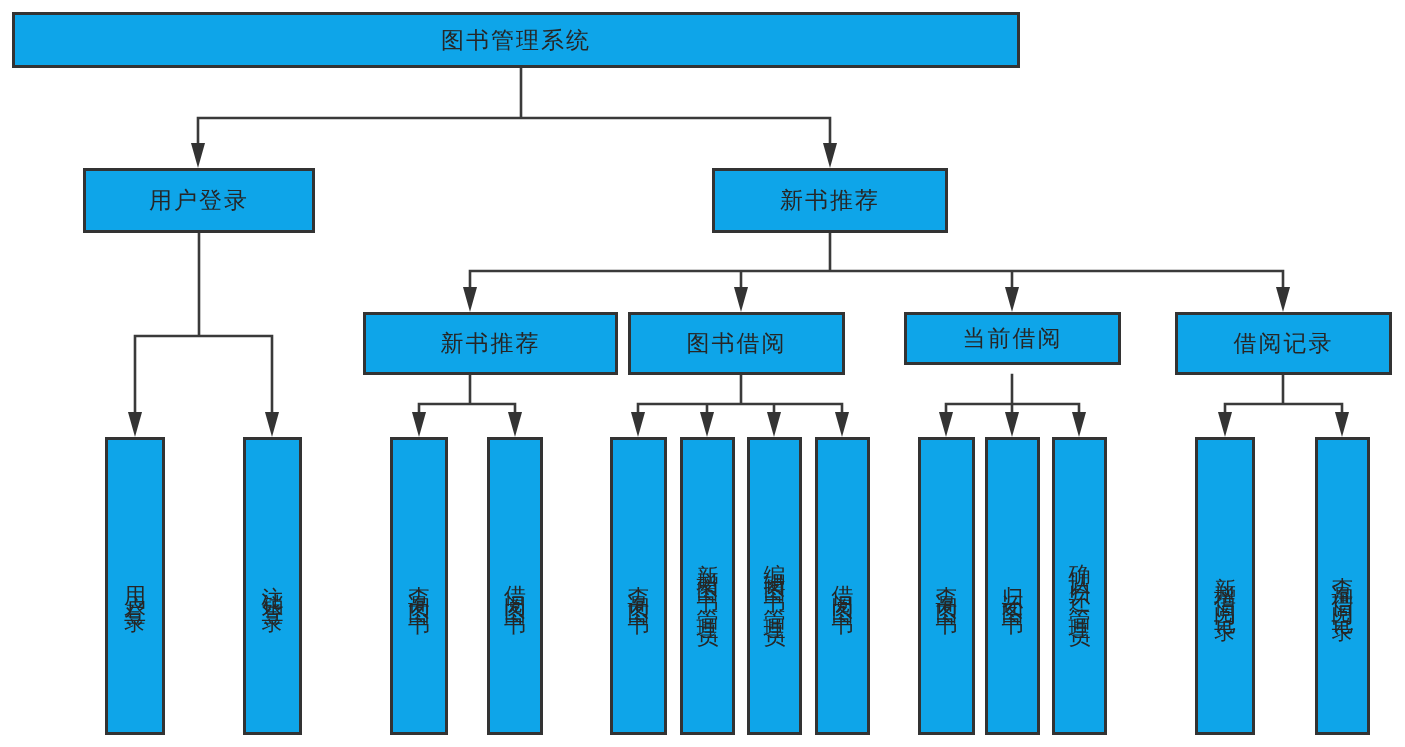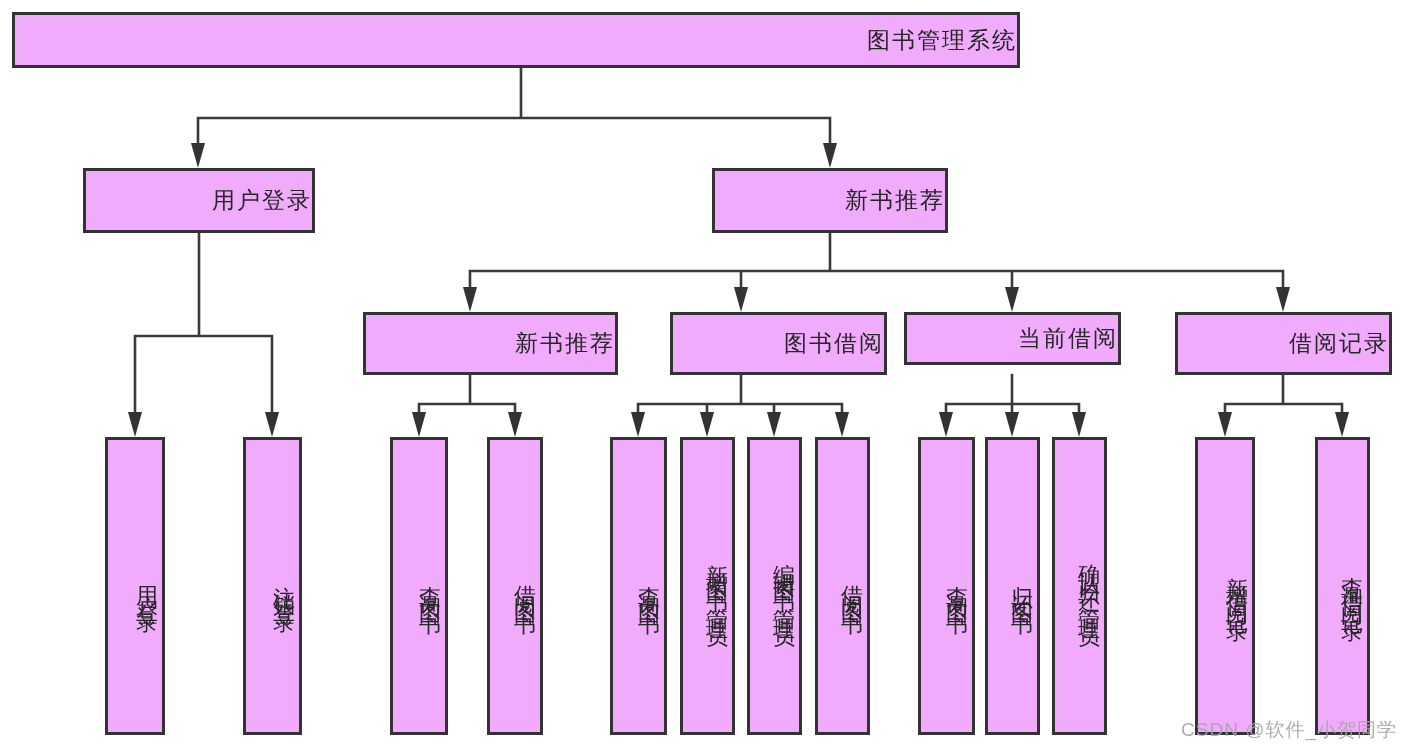--- a/index.html
+++ b/index.html
@@ -20,24 +20,24 @@
     left: 0;
     top: 0;
     width: 1405px;
     height: 747px;
     z-index: 1;
   }
   .node {
     position: absolute;
     box-sizing: border-box;
     border: 3px solid #333333;
-    background: #f0abfc;
+    background: #0ea5e9;
     display: flex;
     align-items: center;
-    justify-content: flex-end;
+    justify-content: center;
     z-index: 2;
   }
   .node .label {
     color: #262626;
     font-size: 23px;
     letter-spacing: 2px;
     white-space: nowrap;
     text-align: center;
   }
   .node.vertical .label {
@@ -96,21 +96,21 @@
       </div>
       <div class="node" style="left: 83px; top: 168px; width: 232px; height: 65px; border-color: rgb(51, 51, 51);">
         <span class="label" style="color: rgb(38, 38, 38);">用户登录</span>
       </div>
       <div class="node" style="left: 712px; top: 168px; width: 236px; height: 65px; border-color: rgb(51, 51, 51);">
         <span class="label" style="color: rgb(38, 38, 38);">新书推荐</span>
       </div>
       <div class="node" style="left: 363px; top: 312px; width: 255px; height: 63px; border-color: rgb(51, 51, 51);">
         <span class="label" style="color: rgb(38, 38, 38);">新书推荐</span>
       </div>
-      <div class="node" style="left: 670px; top: 312px; width: 217px; height: 63px; border-color: rgb(51, 51, 51);">
+      <div class="node" style="left: 628px; top: 312px; width: 217px; height: 63px; border-color: rgb(51, 51, 51);">
         <span class="label" style="color: rgb(38, 38, 38);">图书借阅</span>
       </div>
       <div class="node" style="left: 904px; top: 312px; width: 217px; height: 53px; border-color: rgb(51, 51, 51);">
         <span class="label" style="color: rgb(38, 38, 38);">当前借阅</span>
       </div>
       <div class="node" style="left: 1175px; top: 312px; width: 217px; height: 63px; border-color: rgb(51, 51, 51);">
         <span class="label" style="color: rgb(38, 38, 38);">借阅记录</span>
       </div>
       <div class="node vertical" style="left: 105px; top: 437px; width: 60px; height: 298px; border-color: rgb(51, 51, 51);">
         <span class="label" style="color: rgb(38, 38, 38);">用户登录</span>
@@ -145,14 +145,13 @@
       <div class="node vertical" style="left: 1052px; top: 437px; width: 55px; height: 298px; border-color: rgb(51, 51, 51);">
         <span class="label" style="color: rgb(38, 38, 38);">确认归还（管理员）</span>
       </div>
       <div class="node vertical" style="left: 1195px; top: 437px; width: 60px; height: 298px; border-color: rgb(51, 51, 51);">
         <span class="label" style="color: rgb(38, 38, 38);">新增借阅记录</span>
       </div>
       <div class="node vertical" style="left: 1315px; top: 437px; width: 55px; height: 298px; border-color: rgb(51, 51, 51);">
         <span class="label" style="color: rgb(38, 38, 38);">查询借阅记录</span>
       </div>
     </div>
-  <div id="watermark">CSDN @软件_小贺同学</div>
 </div>
 
 </body></html>

